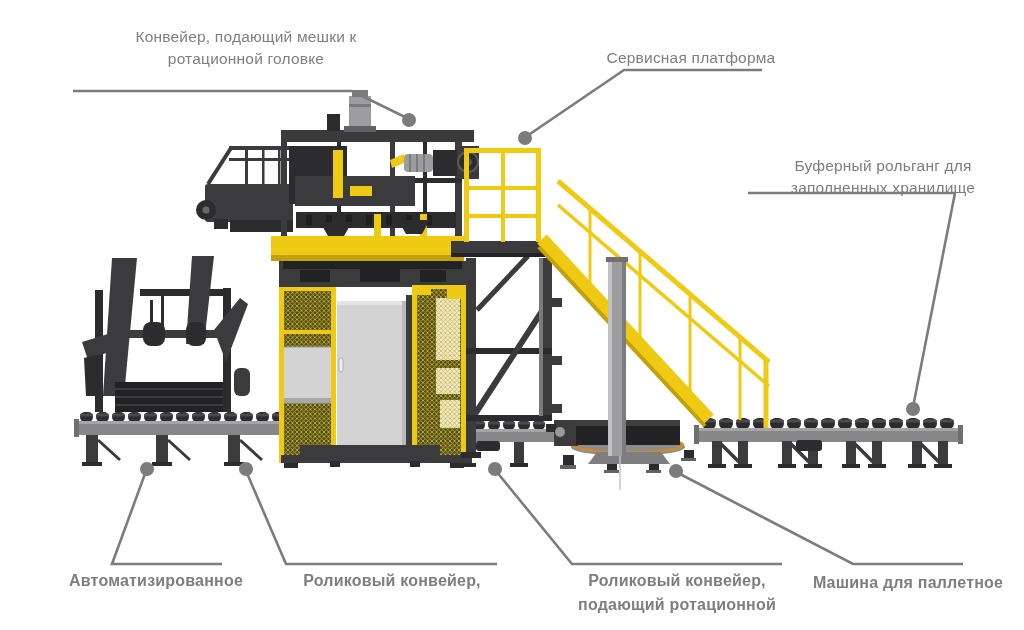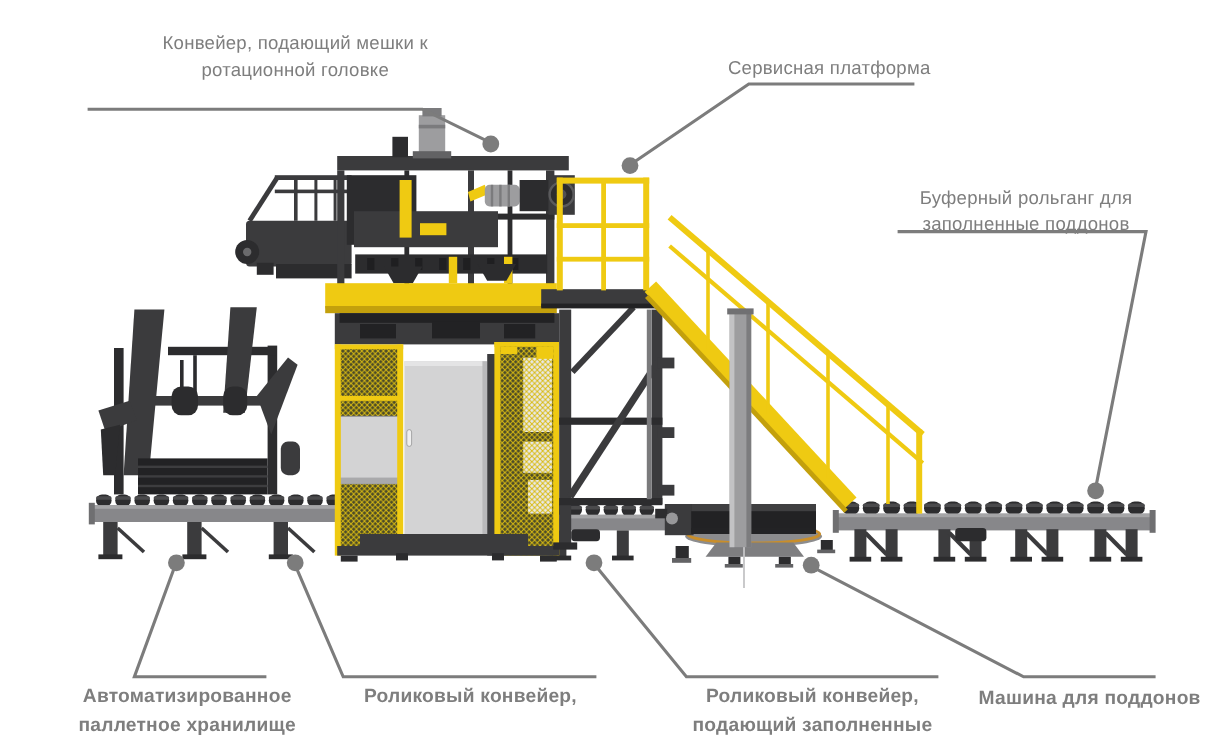--- a/index.html
+++ b/index.html
@@ -366,32 +366,31 @@
   </g>
 </svg>
 
 <div class="label" style="left:691px;top:47px">
   <div>Сервисная платформа</div>
 </div>
 <div class="label" style="left:246px;top:26px">
   <div>Конвейер, подающий мешки к</div>
   <div>ротационной головке</div>
 </div>
-<div class="label" style="left:855px;top:155px">
+<div class="label" style="left:883px;top:155px">
   <div>Буферный рольганг для</div>
-  <div>заполненные поддонов</div>
+  <div>заполненных хранилище</div>
 </div>
 <div class="label bottom" style="left:156px;top:569px">
   <div>Автоматизированное</div>
-  <div>паллетное хранилище</div>
 </div>
 <div class="label bottom" style="left:392px;top:569px">
   <div>Роликовый конвейер,</div>
 </div>
 <div class="label bottom" style="left:677px;top:569px">
   <div>Роликовый конвейер,</div>
-  <div>подающий заполненные</div>
+  <div>подающий ротационной</div>
 </div>
 <div class="label bottom" style="left:908px;top:571px">
-  <div>Машина для поддонов</div>
+  <div>Машина для паллетное</div>
 </div>
 
 </div>
 
 </body></html>

